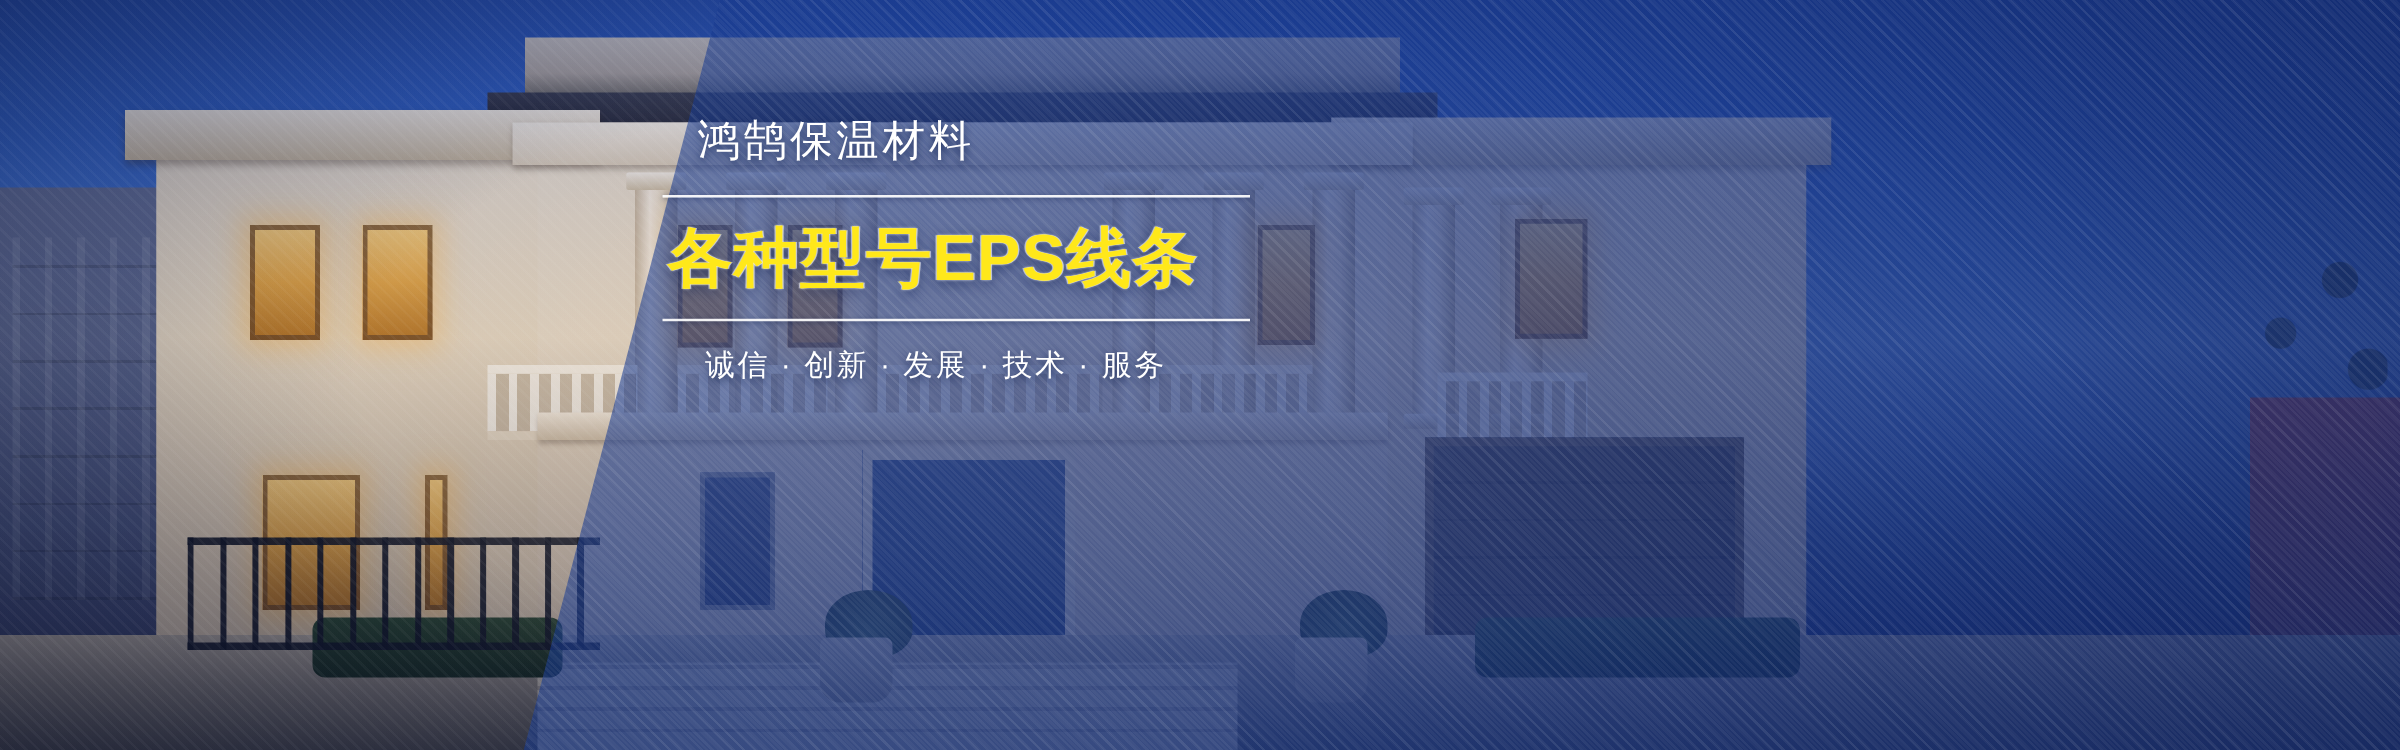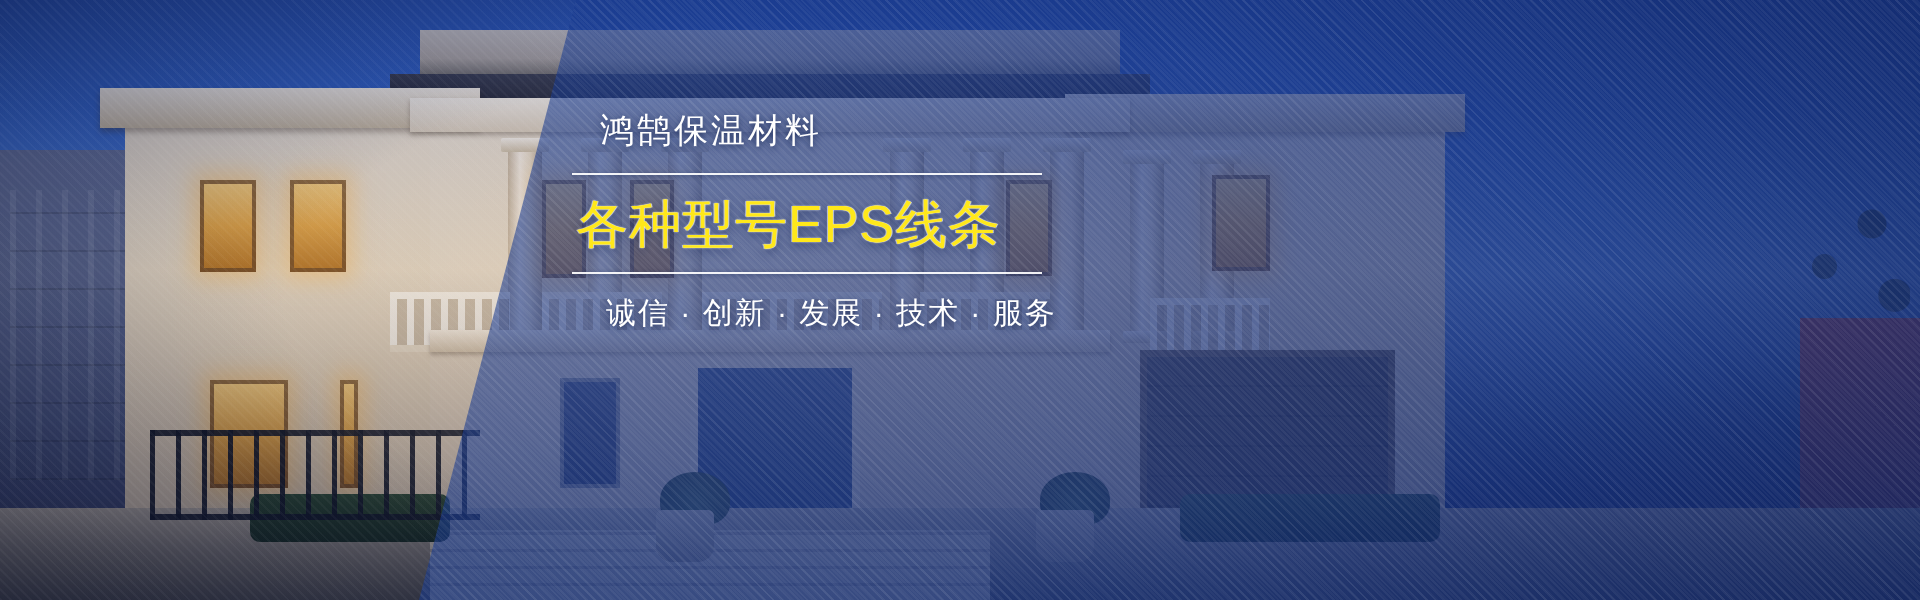--- a/index.html
+++ b/index.html
@@ -267,25 +267,24 @@
     position: absolute; inset: 0;
     background: repeating-linear-gradient(45deg,
       rgba(255,255,255,.035) 0 2px,
       rgba(255,255,255,0) 2px 7px);
     pointer-events: none;
   }
 
   
   .copy {
     position: absolute;
-    left: 572px;
+    left: 530px;
     top: 96px;
     width: 470px;
     z-index: 20;
-    margin-top: 17px;
   }
   .brand {
     color: #ffffff;
     font-size: 34px;
     line-height: 1;
     letter-spacing: 3px;
     font-weight: 400;
     text-shadow: 0 2px 7px rgba(10,25,70,.75);
     padding-left: 28px;
     margin-bottom: 26px;
@@ -298,32 +297,32 @@
   }
   .headline {
     margin: 20px 0 18px 0;
     padding-left: 4px;
   }
   .headline .hl {
     display: block;
     color: #ffe81a;
     font-size: 52px;
     line-height: 1.13;
-    font-weight: 400;
+    font-weight: 700;
     letter-spacing: 1px;
     white-space: nowrap;
     text-shadow:
       0 0 2px rgba(255,255,255,.85),
       1px 0 0 rgba(255,255,255,.55),
       -1px 0 0 rgba(255,255,255,.45),
       0 3px 10px rgba(15,30,80,.6);
   }
   .tagline {
     color: #ffffff;
-    font-size: 30px;
+    font-size: 24px;
     line-height: 1;
     letter-spacing: 2px;
     padding-left: 34px;
     margin-top: 24px;
     text-shadow: 0 2px 7px rgba(10,25,70,.7);
     white-space: nowrap;
   }
 </style>
 </head>
 <body>

